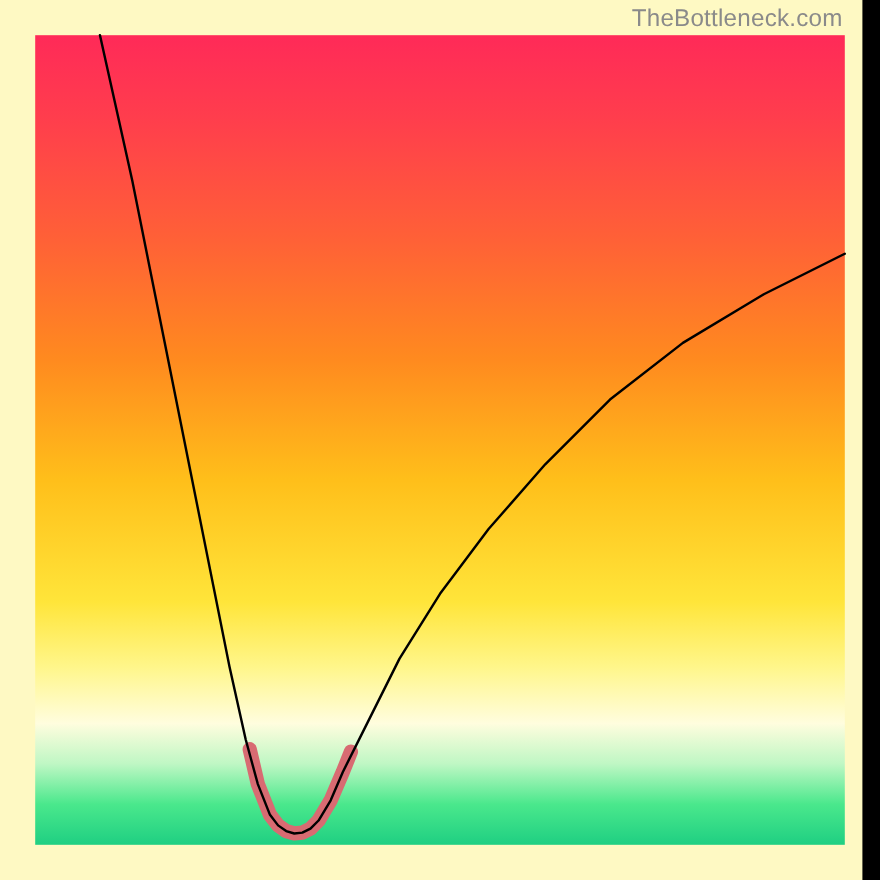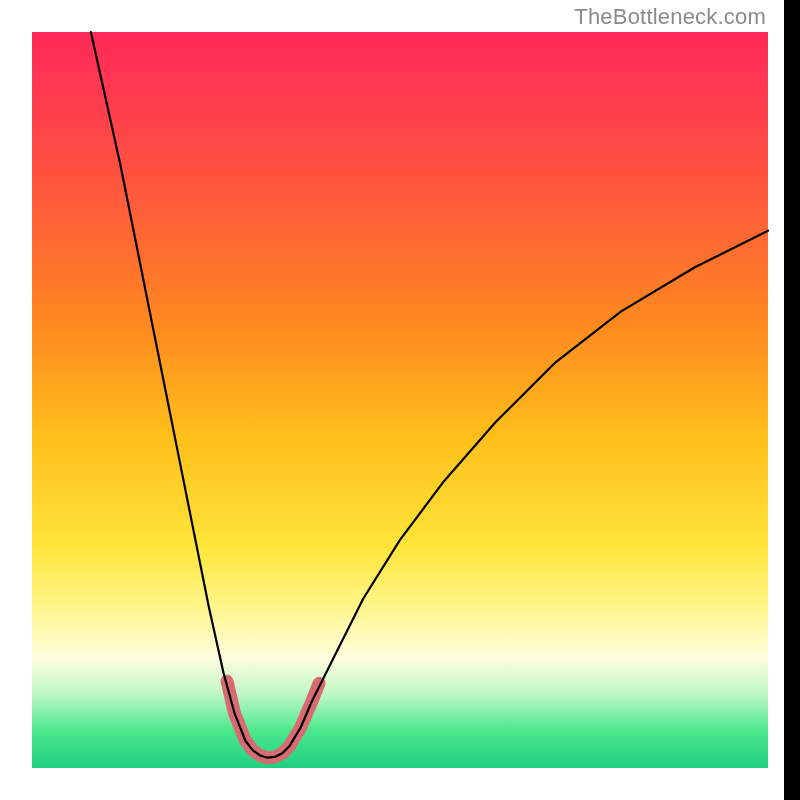--- a/index.html
+++ b/index.html
@@ -9,21 +9,21 @@
     height: 800px;
     background: #000;
     overflow: hidden;
   }
   .frame {
     position: absolute;
     left: 0;
     top: 0;
     width: 784px;
     height: 800px;
-    background: #ffffff;
+    background: #fef9c3;
   }
   .watermark {
     position: absolute;
     top: 4px;
     right: 18px;
     font-family: Arial, Helvetica, sans-serif;
     font-size: 22px;
     font-weight: 500;
     color: #8a8a8a;
     letter-spacing: 0.2px;

